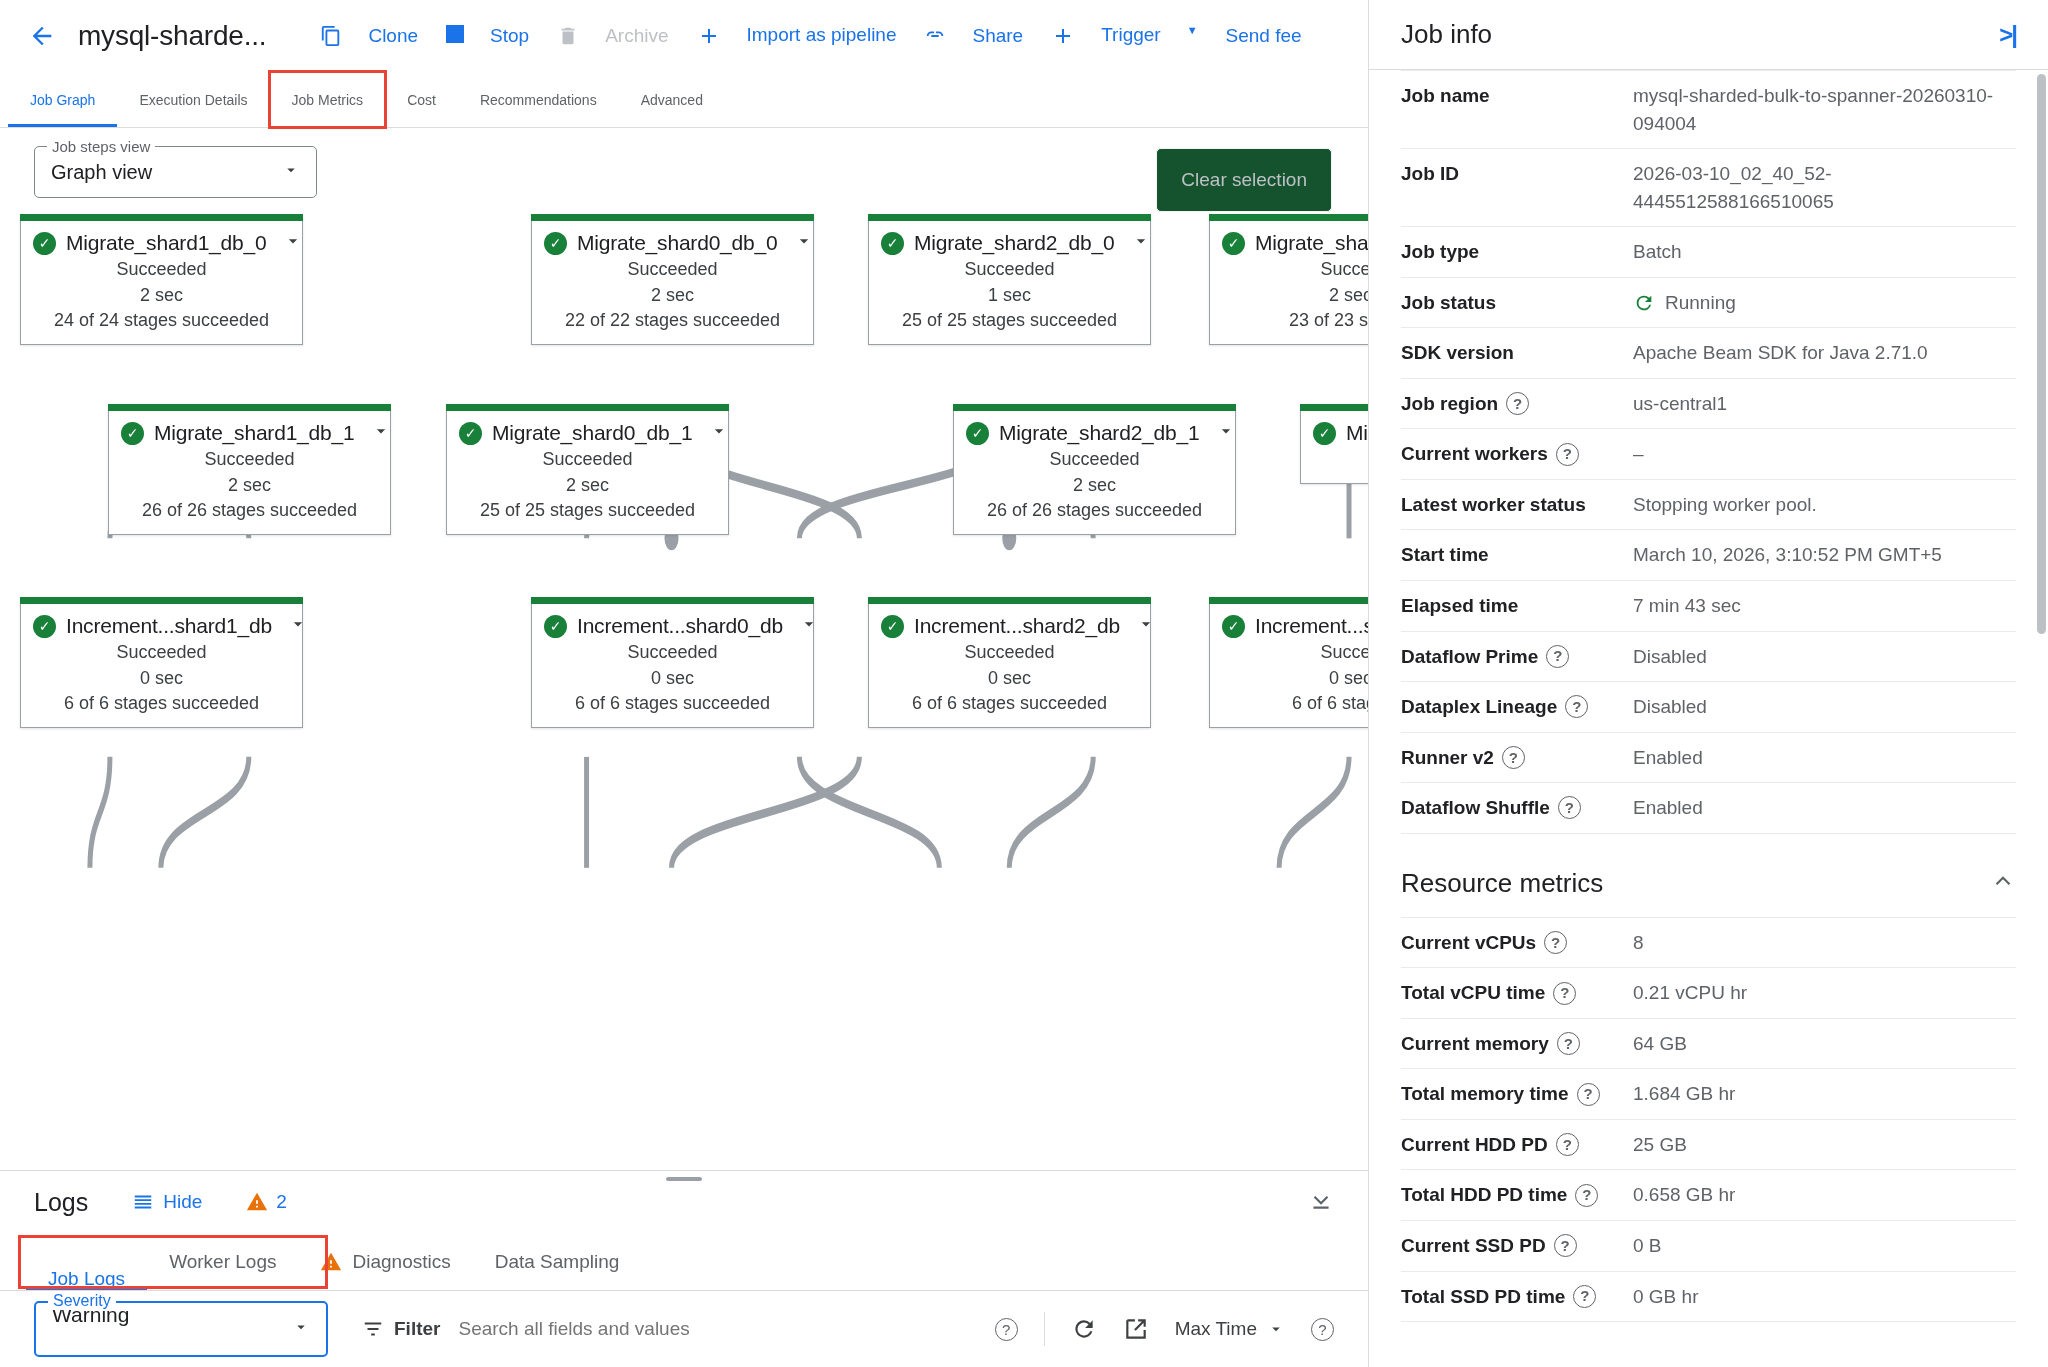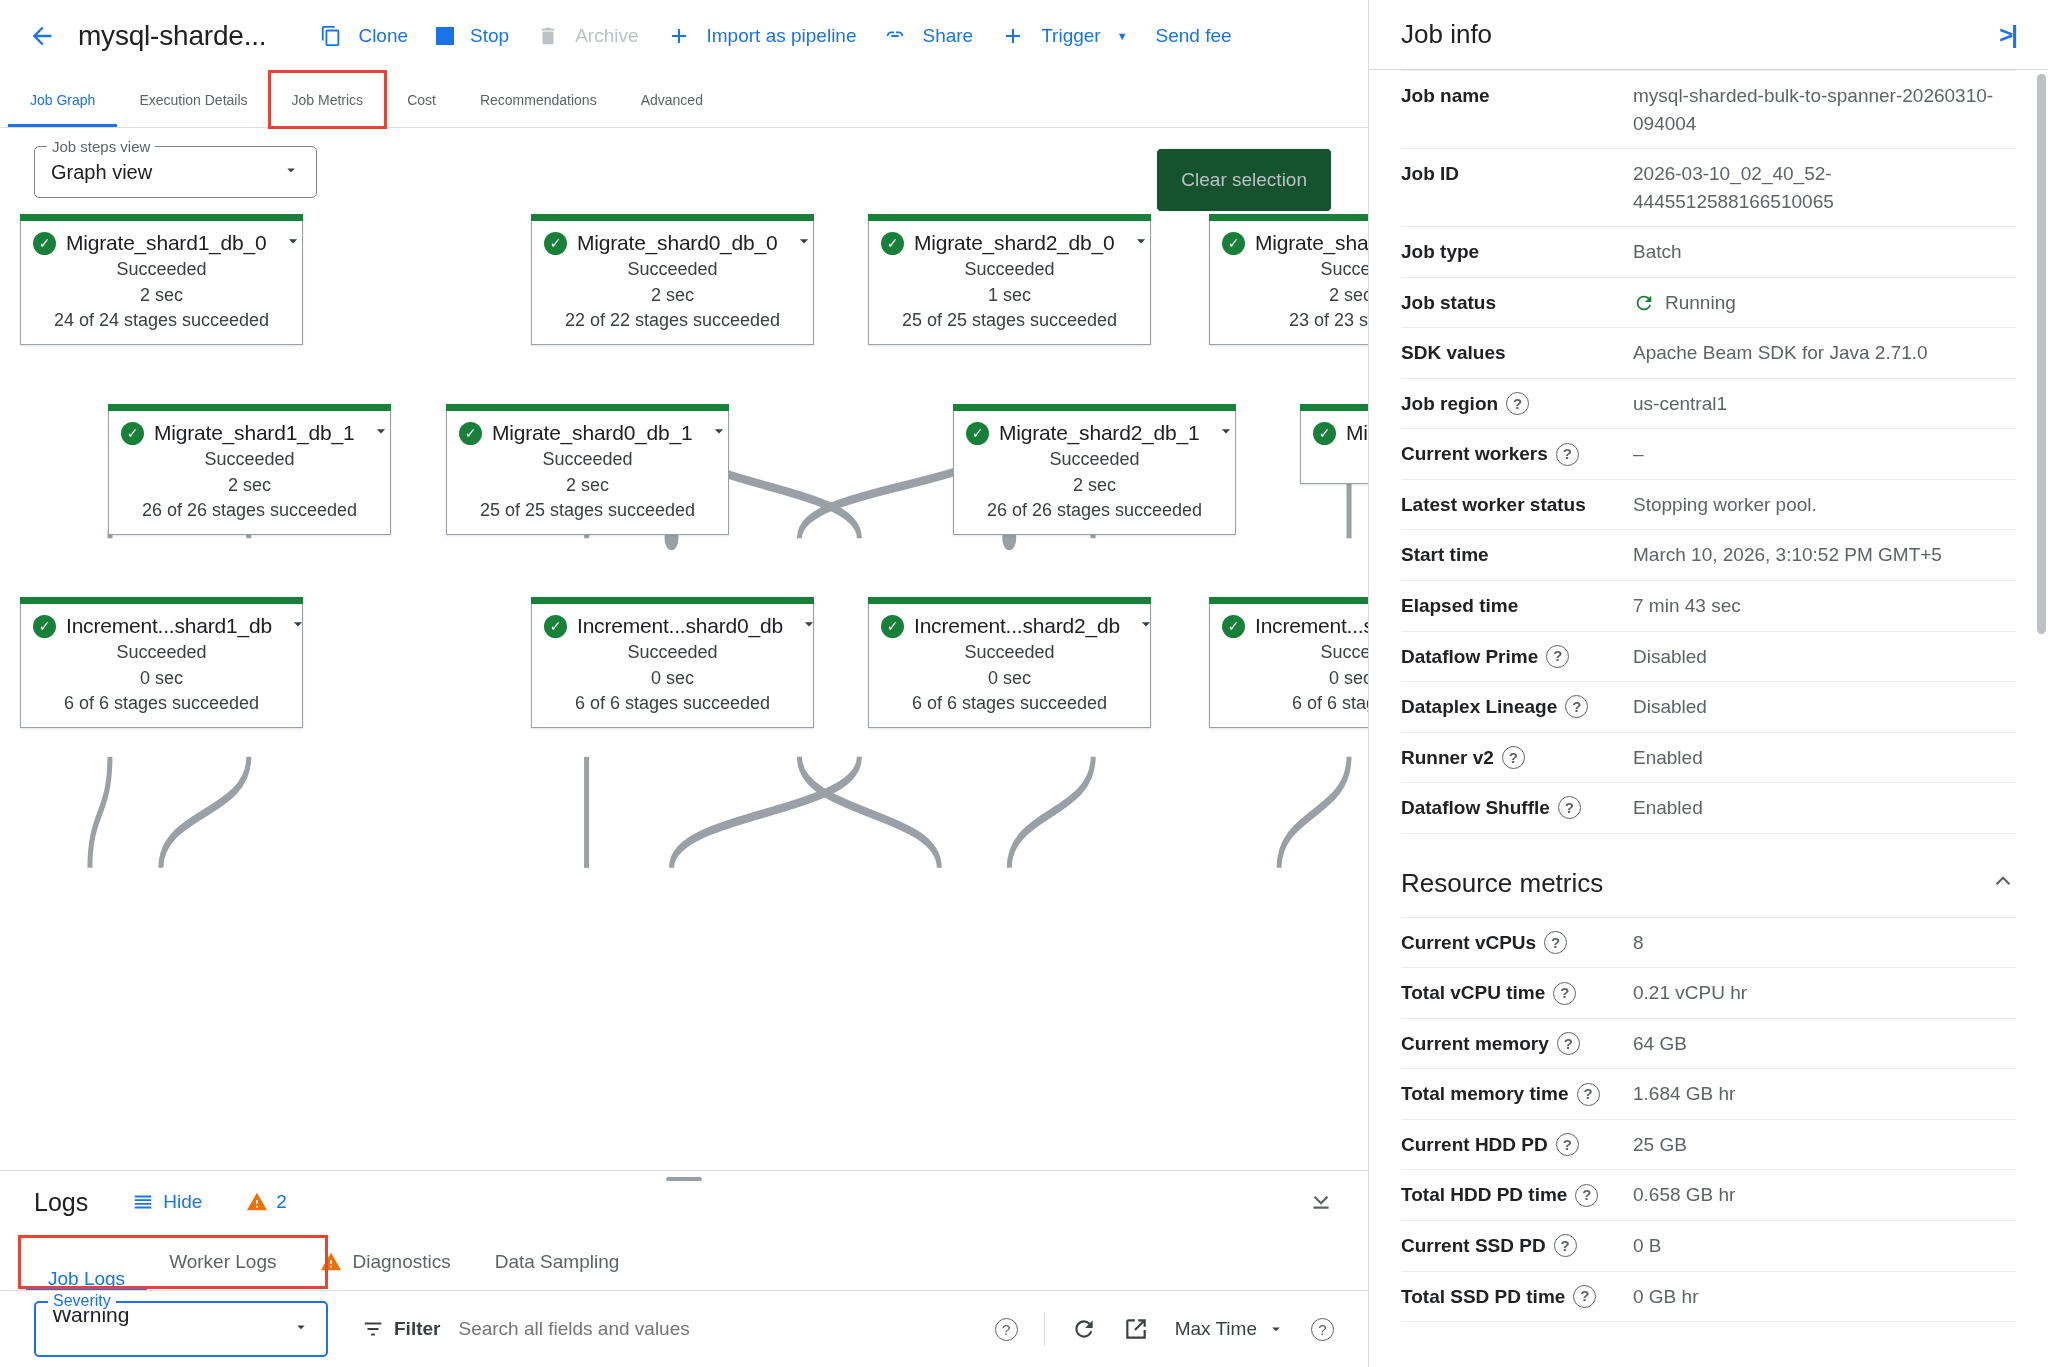--- a/index.html
+++ b/index.html
@@ -11,21 +11,21 @@
   }
   .app { position: relative; width: 2048px; height: 1367px; display: flex; }
 
   
   .main { width: 1369px; height: 1367px; position: relative; border-right: 1px solid #dadce0; display: flex; flex-direction: column; }
 
   
   .topbar { height: 72px; display: flex; align-items: center; padding: 0 20px; gap: 0; flex: 0 0 auto; }
   .back-btn { width: 44px; height: 44px; display: flex; align-items: center; justify-content: center; cursor: pointer; color: #1a73e8; }
   .job-title { font-size: 28px; color: #202124; margin-left: 14px; margin-right: 40px; white-space: nowrap; letter-spacing: -0.2px; }
-  .tb-action { display: flex; align-items: center; gap: 16px; font-size: 19px; color: #1a73e8; padding: 8px 14px; cursor: pointer; white-space: nowrap; }
+  .tb-action { display: flex; gap: 26px; font-size: 19px; color: #1a73e8; padding: 8px 14px; cursor: pointer; white-space: nowrap; }
   .tb-action.disabled { color: #bdc1c6; cursor: default; }
   .tb-action .caret { font-size: 11px; }
 
   
   .tabs { height: 56px; display: flex; align-items: stretch; border-bottom: 1px solid #dadce0; padding-left: 8px; flex: 0 0 auto; position: relative; }
   .tab { display: flex; align-items: center; padding: 0 22px; font-size: 14px; color: #5f6368; cursor: pointer; position: relative; white-space: nowrap; }
   .tab.active { color: #1a73e8; }
   .tab.active::after { content: ""; position: absolute; left: 0; right: 0; bottom: 0; height: 3px; background: #1a73e8; }
   .tab.highlighted { outline: 3px solid #ea4335; outline-offset: -1px; z-index: 2; }
 
@@ -511,21 +511,21 @@
               <span class="running-ic">
                 <svg width="22" height="22" viewBox="0 0 24 24" fill="currentColor">
                   <path d="M17.65 6.35A7.96 7.96 0 0 0 12 4a8 8 0 1 0 7.73 10h-2.08A6 6 0 1 1 12 6c1.66 0 3.14.69 4.22 1.78L13 11h7V4l-2.35 2.35z"></path>
                 </svg>
               </span>
               <span>Running</span>
             </div>
           </div>
           <div class="kv">
             <div class="k">
-              <span>SDK values</span>
+              <span>SDK version</span>
             </div>
             <div class="v">
               <span>Apache Beam SDK for Java 2.71.0</span>
             </div>
           </div>
           <div class="kv">
             <div class="k">
               <span>Job region</span>
               <span class="qmark">?</span>
             </div>

